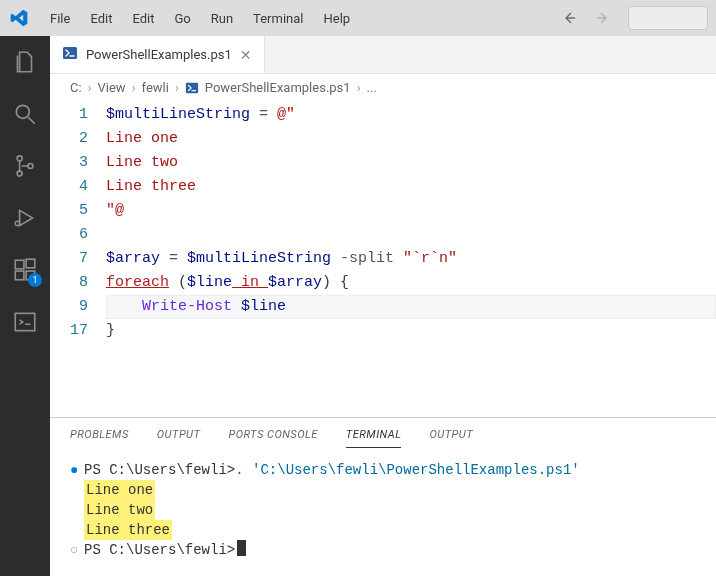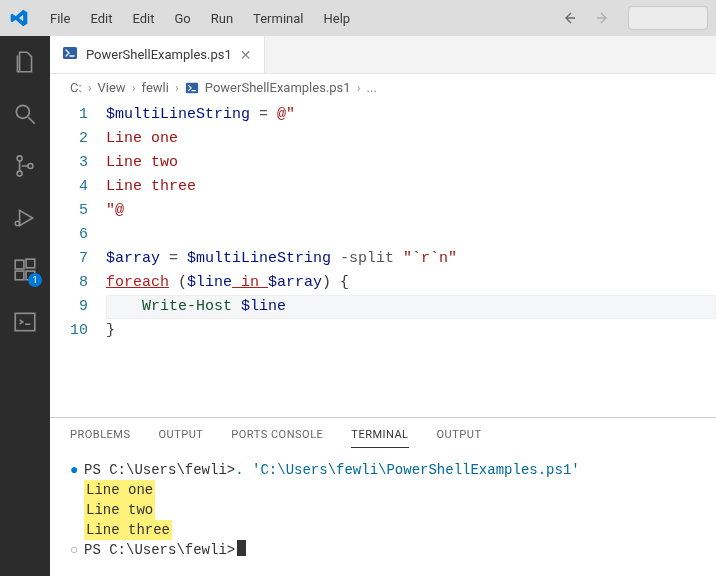--- a/index.html
+++ b/index.html
@@ -124,32 +124,33 @@
     color:#237893;
   }
   .code-lines { flex:1; }
   .code-line { white-space:pre; }
   .line-active { background:#f5f6f7; box-shadow: inset 0 0 0 1px #eee; }
   .tok-var { color:#001080; }
   .tok-op { color:#545454; }
   .tok-str { color:#a31515; }
   .tok-kw { color:#af1e1e;text-decoration:underline; }
   .tok-punc { color:#3a3a3a; }
-  .tok-cmd { color:#14532d; }
+  .tok-cmd { color:#6d28d9; }
   .panel {
     border-top:1px solid #ccc;
     background:#fff;
   }
   .panel-tabs {
     display:flex;
     gap:28px;
     padding:10px 20px 0 20px;
     font-size:11px;
     letter-spacing:0.5px;
     color:#666;
+    font-style:italic;
   }
   .panel-tab { padding-bottom:6px; cursor:default; }
   .panel-tab.active { color:#333; border-bottom:1px solid #333; }
   .terminal {
     font-family: Consolas, "Courier New", monospace;
     font-size:14px;
     line-height:20px;
     padding:12px 20px 16px 20px;
   }
   .term-line { display:flex; align-items:flex-start; }
@@ -274,21 +275,21 @@
       <div class="gutter" id="gutter">
           <div>1</div>
           <div>2</div>
           <div>3</div>
           <div>4</div>
           <div>5</div>
           <div>6</div>
           <div>7</div>
           <div>8</div>
           <div>9</div>
-          <div>10</div>
+          <div>17</div>
         </div>
       <div class="code-lines" id="code">
           <div class="code-line"><span class="tok-var">$multiLineString</span><span class="tok-op"> = </span><span class="tok-str">@"</span></div>
           <div class="code-line"><span class="tok-str">Line one</span></div>
           <div class="code-line"><span class="tok-str">Line two</span></div>
           <div class="code-line"><span class="tok-str">Line three</span></div>
           <div class="code-line"><span class="tok-str">"@</span></div>
           <div class="code-line">&nbsp;</div>
           <div class="code-line"><span class="tok-var">$array</span><span class="tok-op"> = </span><span class="tok-var">$multiLineString</span><span class="tok-op"> -split </span><span class="tok-str">"`r`n"</span></div>
           <div class="code-line"><span class="tok-kw">foreach</span><span class="tok-punc"> (</span><span class="tok-var">$line</span><span class="tok-kw"> in </span><span class="tok-var">$array</span><span class="tok-punc">) {</span></div>

